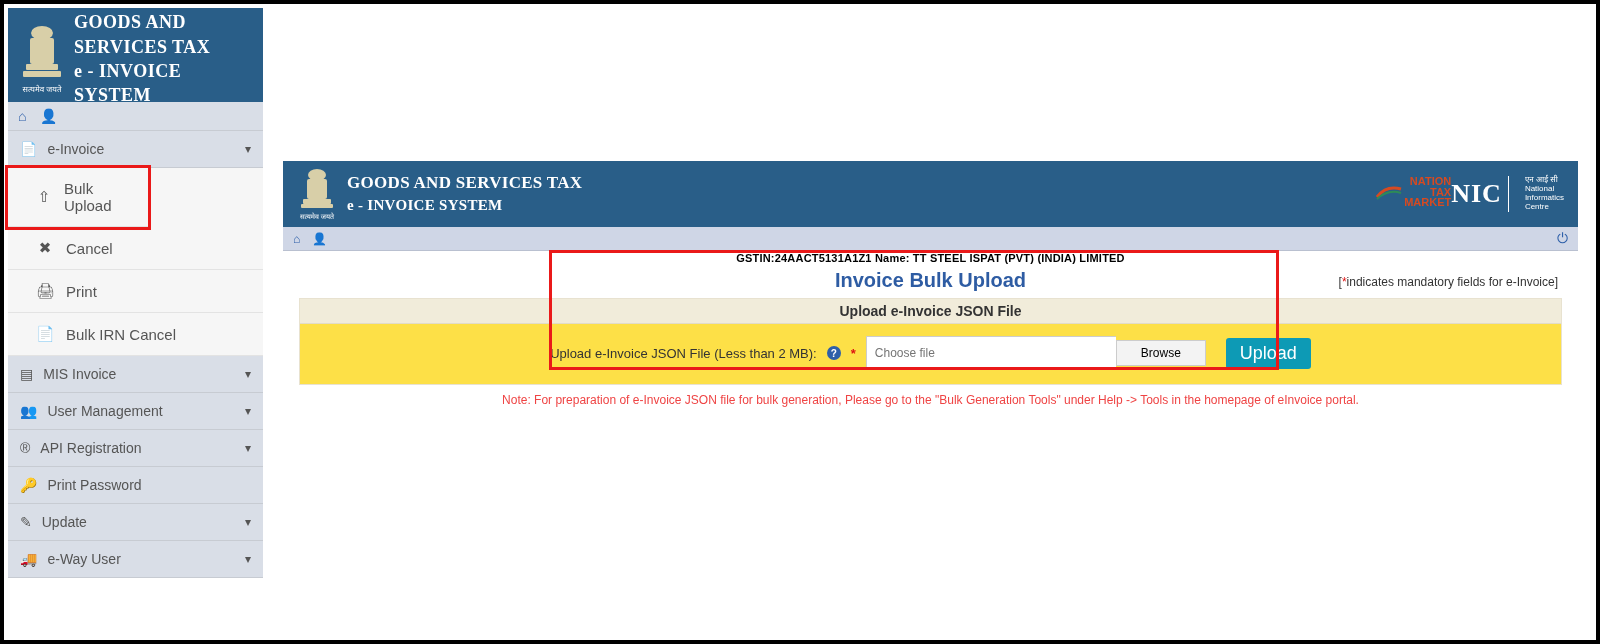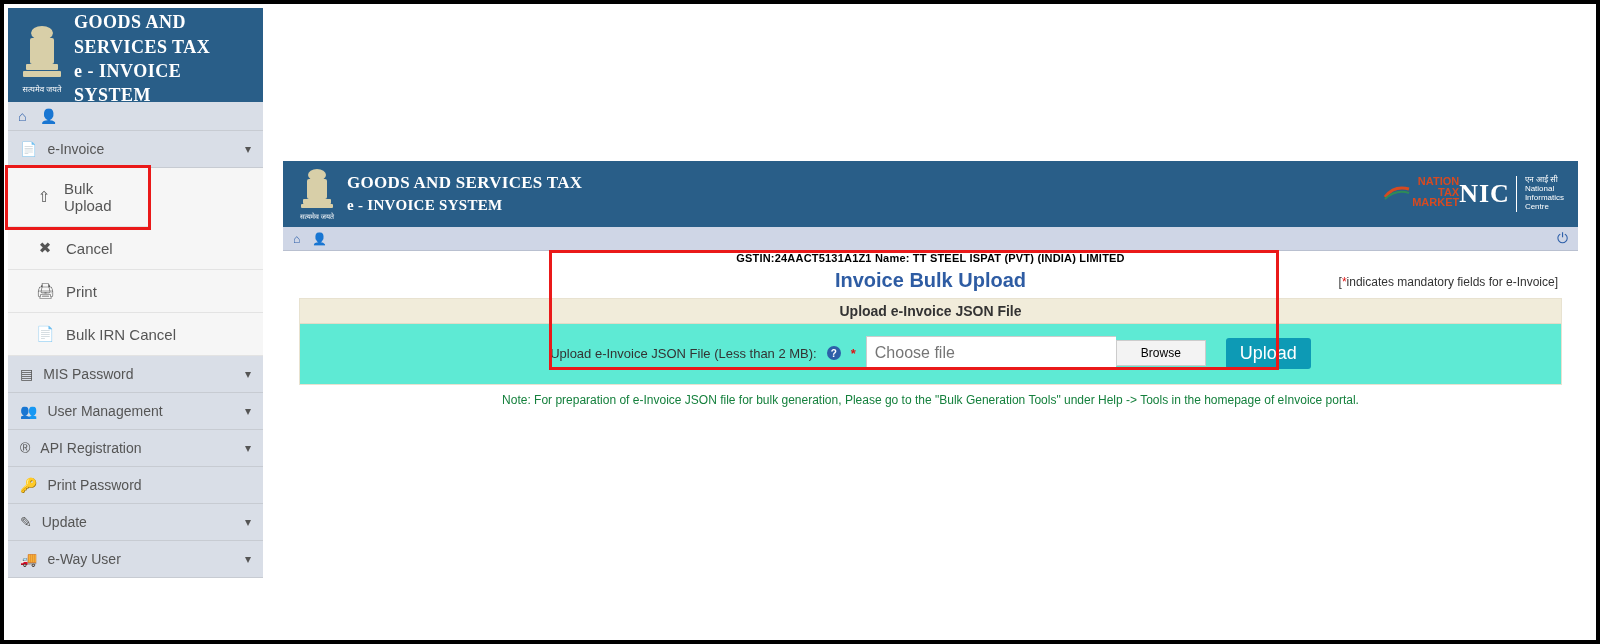--- a/index.html
+++ b/index.html
@@ -42,44 +42,44 @@
 .page-emblem svg { width: 40px; height: 42px; }
 .page-emblem-caption { font-size: 7px; color: #fff; text-align: center; }
 .page-titles { font-family: Georgia, 'Times New Roman', serif; font-weight: bold; line-height: 1.35; }
 .page-titles .l1 { font-size: 17px; letter-spacing: .3px; }
 .page-titles .l2 { font-size: 15px; letter-spacing: .3px; }
 .page-header-right { display: flex; align-items: flex-start; }
 .ntm-logo { font-family: Arial; font-weight: bold; font-size: 11px; line-height: .95; color: #d64a21; text-align: right; display: flex; align-items: center; gap: 2px; }
 .ntm-swoosh { width: 26px; height: 18px; }
 .nic-logo { display: flex; align-items: center; gap: 6px; color: #fff; }
 .nic-logo .big { font-family: Georgia, serif; font-weight: bold; font-size: 26px; letter-spacing: 1px; }
-.nic-logo .small { font-size: 8px; line-height: 1.1; border-left: 1px solid #fff; padding-left: 8px; }
+.nic-logo .small { font-size: 8px; line-height: 1.1; border-left: 1px solid #fff; padding-left: 16px; }
 
 .sub-iconbar { background: #cfd6e6; padding: 4px 10px; display: flex; justify-content: space-between; align-items: center; border-bottom: 1px solid #b9c0d0; height: 24px; }
 .sub-iconbar-left { display: flex; gap: 12px; }
 .sub-iconbar .ic { color: #2d5fa9; font-size: 12px; cursor: pointer; }
 .power { color: #2d5fa9; font-size: 14px; cursor: pointer; }
 
 .content-block { background: #fff; padding: 0 16px 10px 16px; position: relative; }
 .acct-line { text-align: center; font-size: 11px; color: #000; padding: 1px 0; font-weight: bold; letter-spacing: .2px; }
 .page-title { text-align: center; color: #2e5ca3; font-size: 20px; font-weight: bold; padding: 4px 0 6px; }
 .mandatory-note { position: absolute; right: 20px; top: 24px; font-size: 12px; color: #333; text-align: center; }
 .mandatory-note .star { color: #d11; }
 
 .panel { border: 1px solid #e8e2d0; }
 .panel-head { background: #f1ecda; text-align: center; font-weight: bold; font-size: 14px; padding: 4px 0; border-bottom: 1px solid #e2dcc7; }
-.panel-body { background: #5eead4; padding: 12px 0 14px; display: flex; justify-content: center; align-items: center; gap: 10px; font-size: 13px; }
+.panel-body { background: #fde047; padding: 12px 0 14px; display: flex; justify-content: center; align-items: center; gap: 10px; font-size: 13px; }
 .panel-body .req { color: #d11; font-weight: bold; }
 .help-q { display:inline-flex; width:14px; height:14px; border-radius:50%; background:#2d5fa9; color:#fff; font-size:10px; align-items:center; justify-content:center; font-weight:bold; cursor: pointer; }
 .file-wrap { display: flex; align-items: center; }
-.file-input { width: 250px; height: 26px; border: 1px solid #ccc; border-right: none; padding: 16px 8px; font-size: 16px; color: #777; }
+.file-input { width: 250px; height: 26px; border: 1px solid #ccc; border-right: none; padding: 16px 8px; font-size: 12px; color: #777; }
 .browse-btn { height: 26px; border: 1px solid #ccc; background: #f3f3f3; padding: 0 24px; font-size: 12px; cursor: pointer; }
 .upload-btn { background: #0d9ab5; border: none; color: #fff; font-size: 18px; padding: 5px 14px; border-radius: 3px; cursor: pointer; margin-left: 10px; }
 
-.note-line { text-align: center; font-size: 12px; color: #15803d; padding: 8px 0; }
+.note-line { text-align: center; font-size: 12px; color: #ef4444; padding: 8px 0; }
 
 
 .hl-box { position: absolute; border: 3px solid #ea1919; pointer-events: none; z-index: 5; }
 </style>
 </head>
 <body>
 
 <div class="main">
   <div class="page">
 
@@ -210,21 +210,21 @@
     <span>Print</span>
   </div>
   <div class="sb-sub">
     <i class="gi ic">📄</i>
     <span>Bulk IRN Cancel</span>
   </div>
 
   <div class="sb-cat">
     <span class="label">
         <i class="gi ic">▤</i>
-        <span>MIS Password</span>
+        <span>MIS Invoice</span>
       </span>
     <span class="caret">▾</span>
   </div>
   <div class="sb-cat">
     <span class="label">
         <i class="gi ic">👥</i>
         <span>User Management</span>
       </span>
     <span class="caret">▾</span>
   </div>

